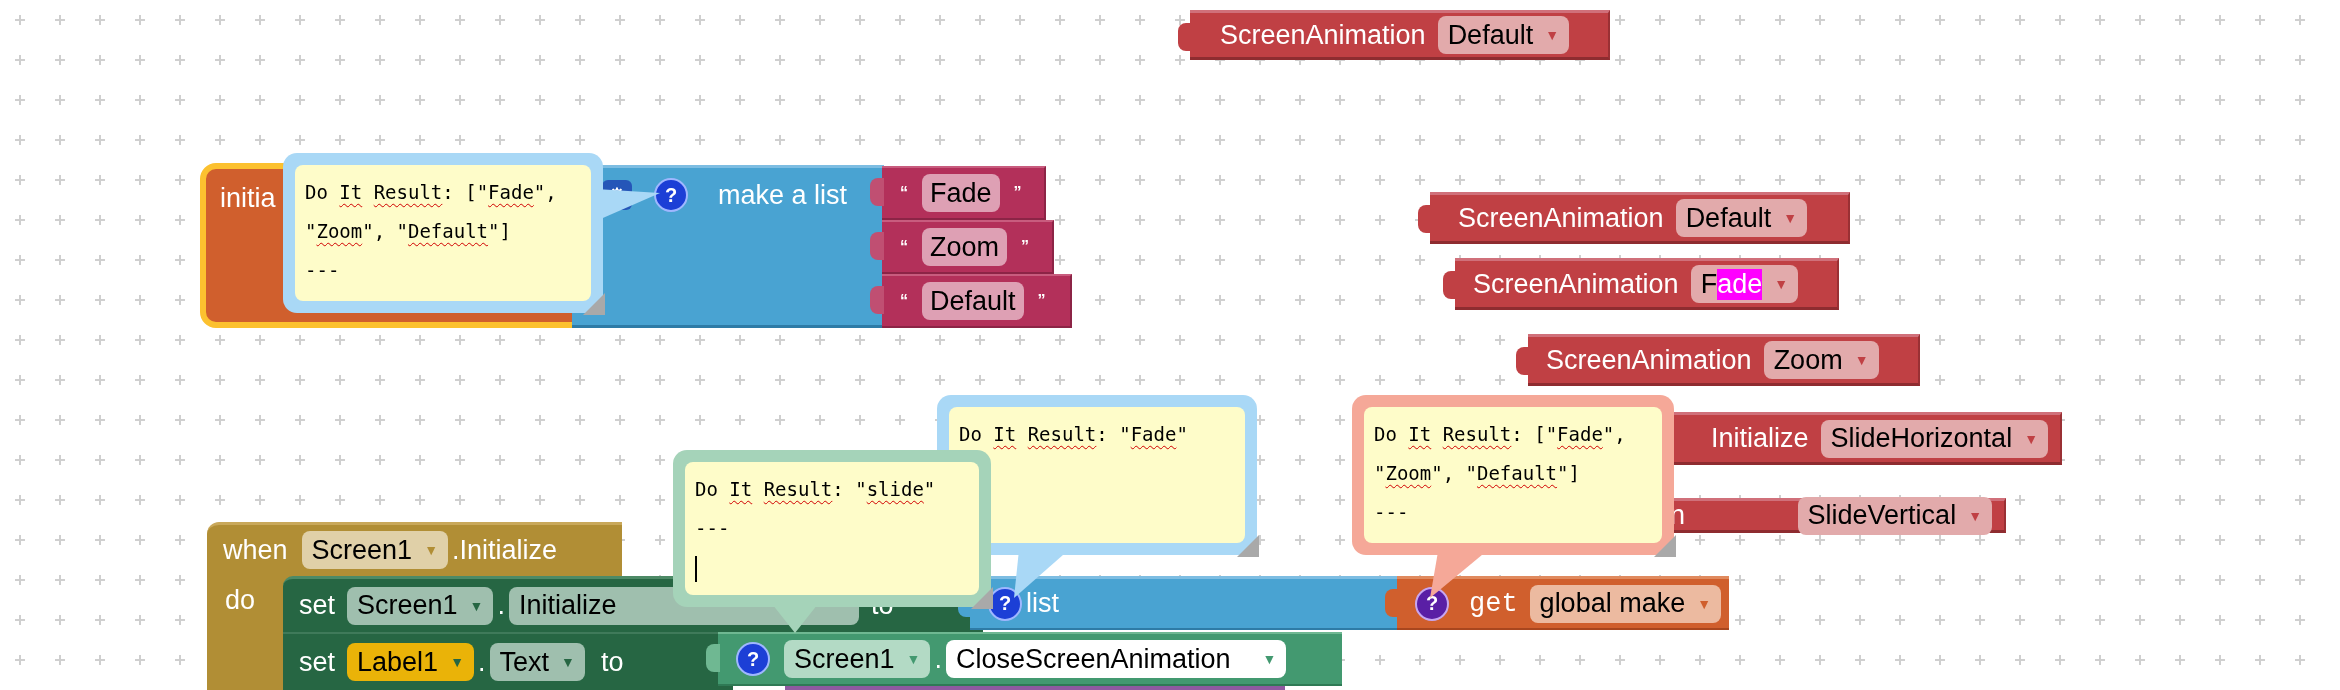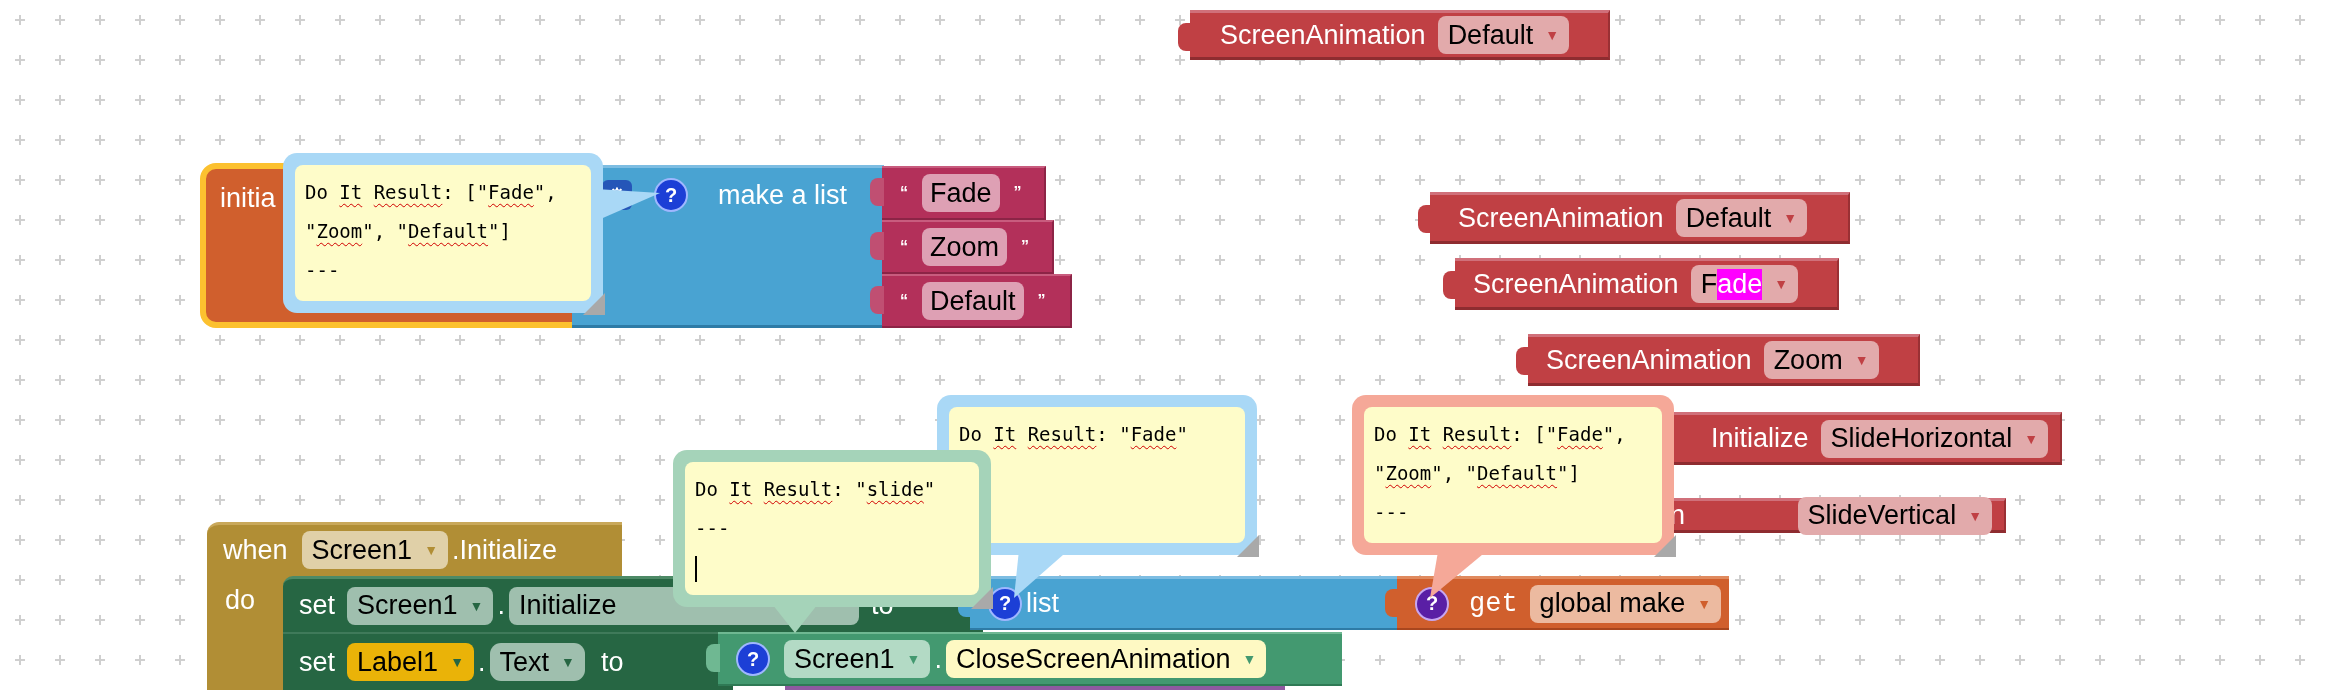--- a/index.html
+++ b/index.html
@@ -1136,36 +1136,36 @@
   <span class="lbl">to</span>
 </div>
 
 <div class="blk" style="left:283px;top:632px;width:450px;height:58px;background:#266643;border-top:2px solid #3f7a5a;">
   <span class="lbl" style="padding-left:16px;">set</span>
   <span class="field" style="background:#eab308;">
       <span>Label1</span>
       <span class="arr" style="color:#266643;">▼</span>
     </span>
   <span>.</span>
-  <span class="field" style="background:#9fbfae;border-radius:11px;">
+  <span class="field" style="background:#9fbfae;">
       <span>Text</span>
       <span class="arr" style="color:#266643;">▼</span>
     </span>
   <span class="lbl" style="padding-left:12px;">to</span>
 </div>
 
 <div class="blk" style="left:718px;top:632px;width:624px;height:54px;background:#439970;border-top:2px solid #6fb892;border-bottom:2px solid #2f7a55;">
   <span class="notch" style="background:#6fb892;"></span>
   <span class="help" style="margin-left:18px;">?</span>
   <span class="field" style="background:#b3dac5;margin-left:14px;">
       <span>Screen1</span>
       <span class="arr" style="color:#439970;">▼</span>
     </span>
   <span>.</span>
-  <span class="field" style="background:#fef9c3;">
+  <span class="field" style="background:#ffffff;gap:20px;">
       <span>CloseScreenAnimation</span>
       <span class="arr" style="color:#439970;">▼</span>
     </span>
 </div>
 <div style="position:absolute;left:785px;top:686px;width:500px;height:4px;background:#8f5aa0;"></div>
 
 <div class="blk" style="left:970px;top:576px;width:428px;height:54px;background:#49a3d2;border-top:3px solid #7dbde2;border-bottom:2px solid #2e7ba6;">
   <span class="notch" style="background:#49a3d2;"></span>
   <span class="help" style="margin-left:18px;">?</span>
   <span class="lbl" style="padding-left:4px;text-align:right;">list</span>

